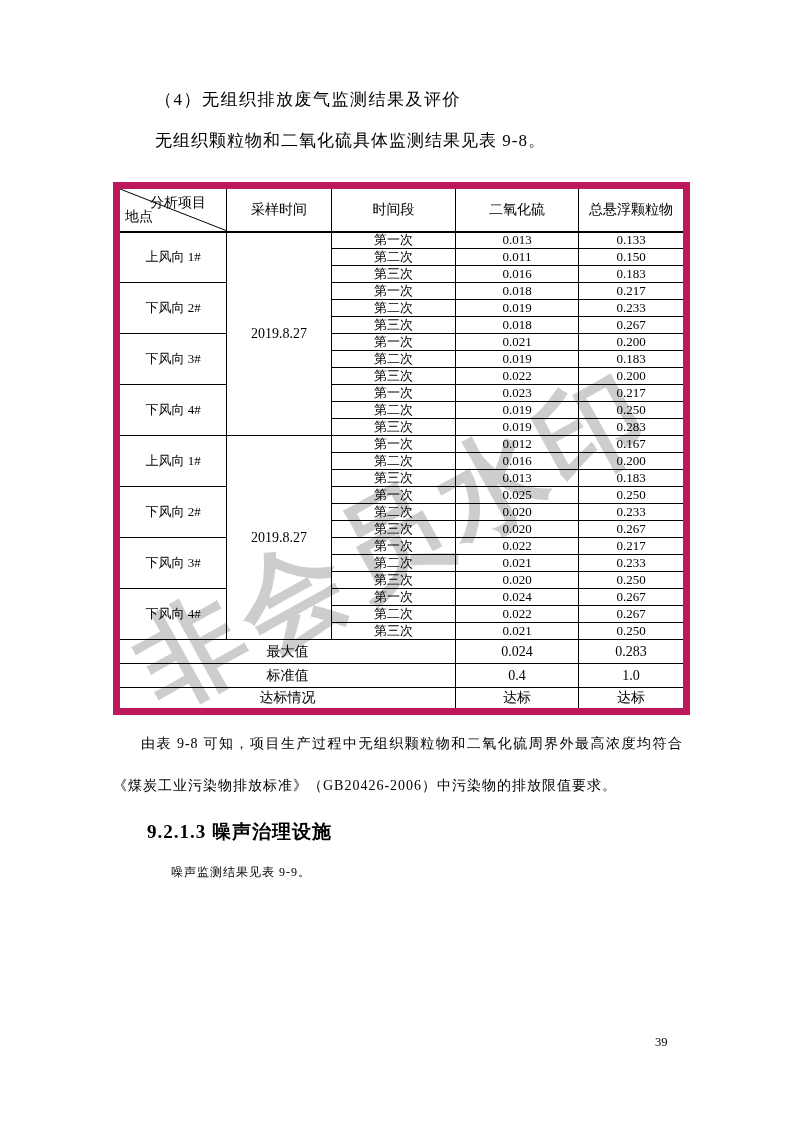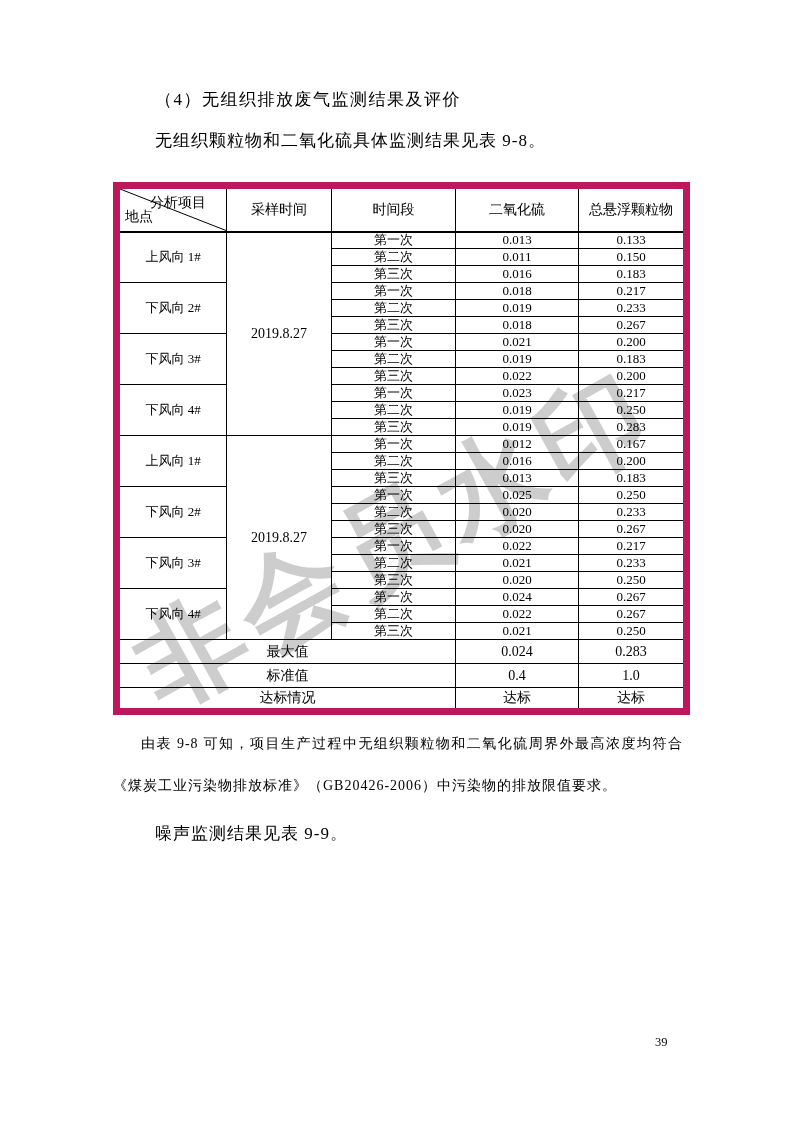--- a/index.html
+++ b/index.html
@@ -109,22 +109,22 @@
     text-align: justify;
   }
   .h-noise {
     margin: 12px 0 0 34px;
     font-size: 19px;
     font-weight: bold;
     letter-spacing: 1px;
     line-height: 26px;
   }
   .p-noise {
-    margin: 15px 0 0 42px;
-    font-size: 17px;
+    margin: 15px 0 0 58px;
+    font-size: 12px;
     letter-spacing: 1px;
     line-height: 24px;
   }
   .pageno {
     position: absolute;
     left: 655px;
     top: 1035px;
     font-size: 12.5px;
     z-index: 1;
   }
@@ -314,20 +314,21 @@
         <tr>
           <td colspan="3">达标情况</td>
           <td>达标</td>
           <td>达标</td>
         </tr>
       </tfoot>
     </table>
 
     <p class="p-conclusion">由表 9-8 可知，项目生产过程中无组织颗粒物和二氧化硫周界外最高浓度均符合《煤炭工业污染物排放标准》（GB20426-2006）中污染物的排放限值要求。</p>
 
+    <h2 class="h-noise">9.2.1.3 噪声治理设施</h2>
 
     <p class="p-noise">噪声监测结果见表 9-9。</p>
 
   </div>
 
   <div class="pageno">39</div>
 
 </div>
 
 </body></html>

